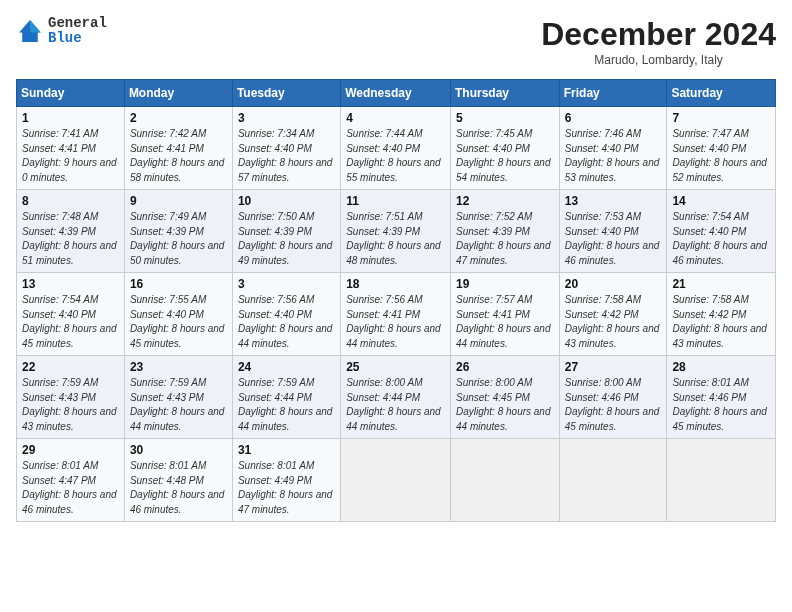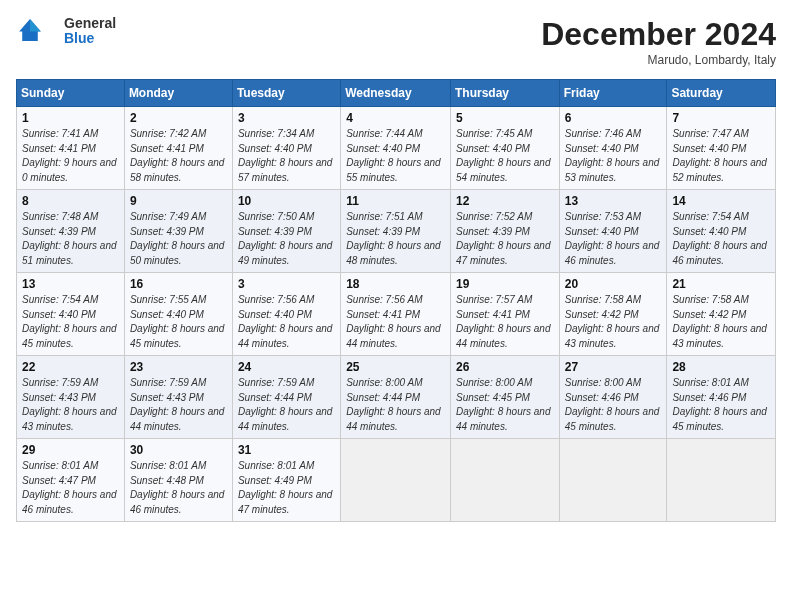--- a/index.html
+++ b/index.html
@@ -11,37 +11,39 @@
       padding: 16px;
     }
     .header {
       display: flex;
       justify-content: space-between;
       align-items: flex-start;
       margin-bottom: 12px;
     }
     .logo {
       display: flex;
-      gap: 20px;
+      align-items: center;
+      gap: 4px;
+      font-family: Liberation Mono, monospace;
     }
     .logo-text {
       display: flex;
       flex-direction: column;
       font-size: 14px;
       font-weight: bold;
       color: #333;
       line-height: 1.1;
     }
     .logo-text span:last-child { color: #1a6fc4; }
     .logo-icon {
       width: 28px;
       height: 28px;
     }
     .title-block {
-      text-align: right;
+      text-align: center;
     }
     .title-block h1 {
       font-size: 32px;
       font-weight: bold;
       color: #222;
     }
     .title-block h2 {
       font-size: 12px;
       font-weight: normal;
       color: #444;

